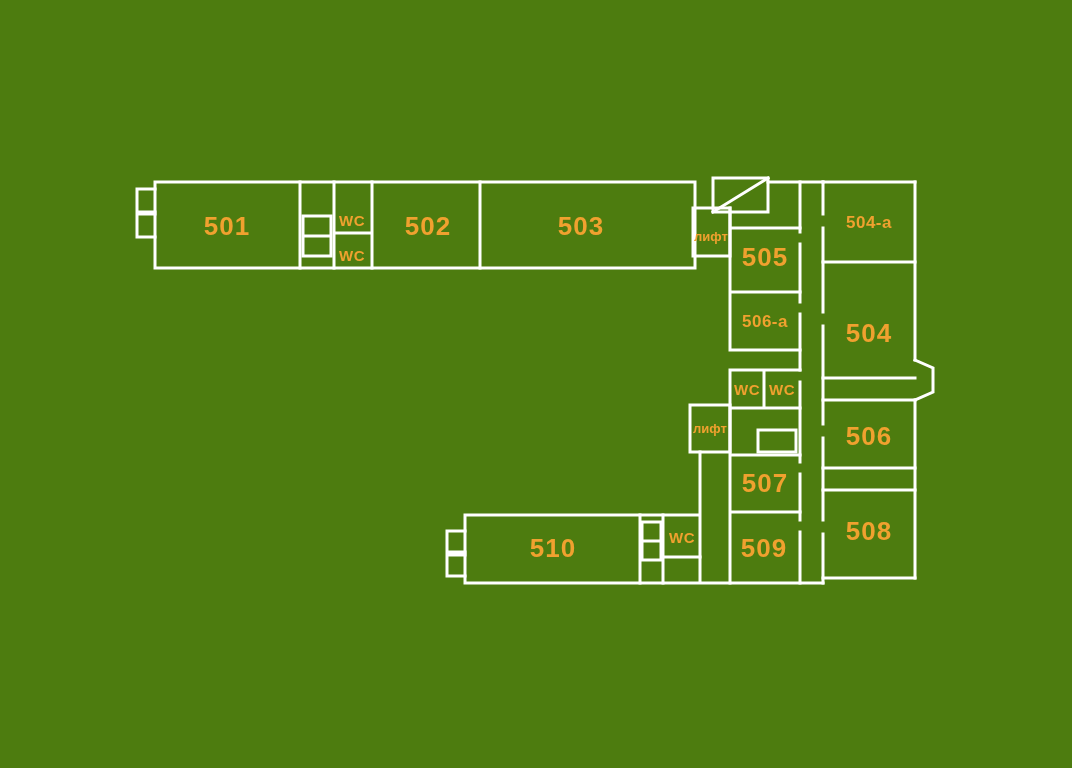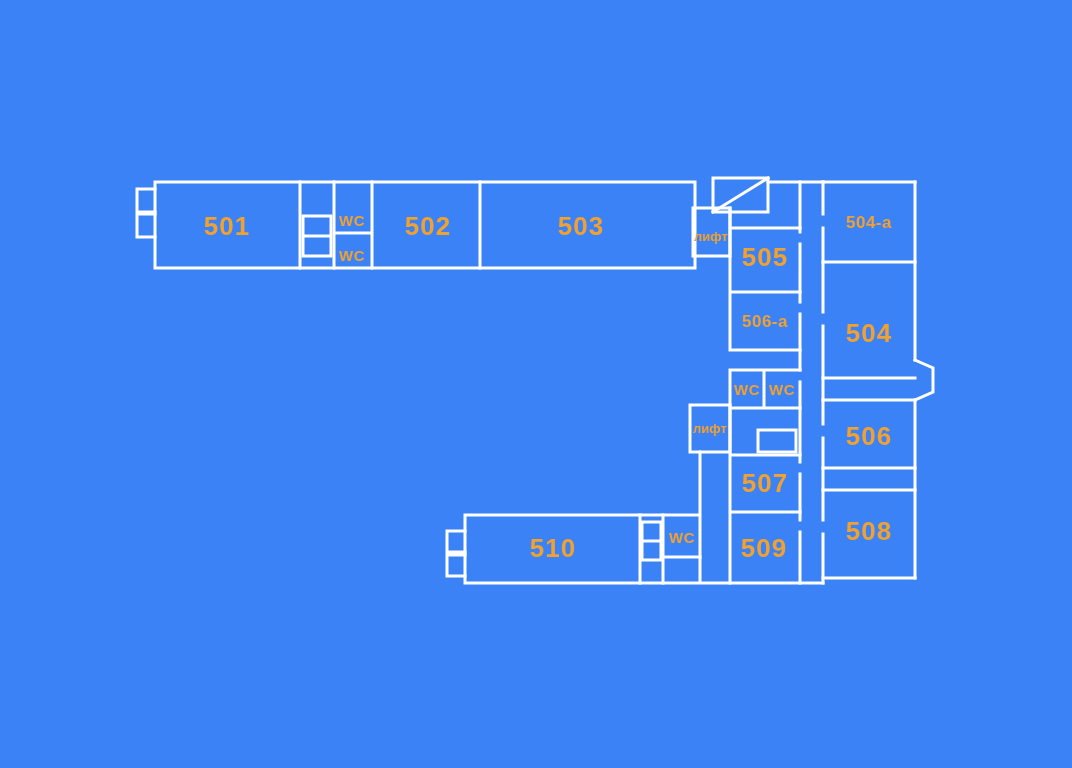--- a/index.html
+++ b/index.html
@@ -4,21 +4,21 @@
 <style>
   html, body {
     margin: 0;
     padding: 0;
     background: #000000;
   }
   .stage {
     position: relative;
     width: 1072px;
     height: 768px;
-    background: #3b82f6;
+    background: #4d7c0f;
     overflow: hidden;
   }
   svg { display: block; }
   .wall {
     stroke: #ffffff;
     stroke-width: 3;
     fill: none;
     stroke-linecap: square;
     stroke-linejoin: miter;
   }

